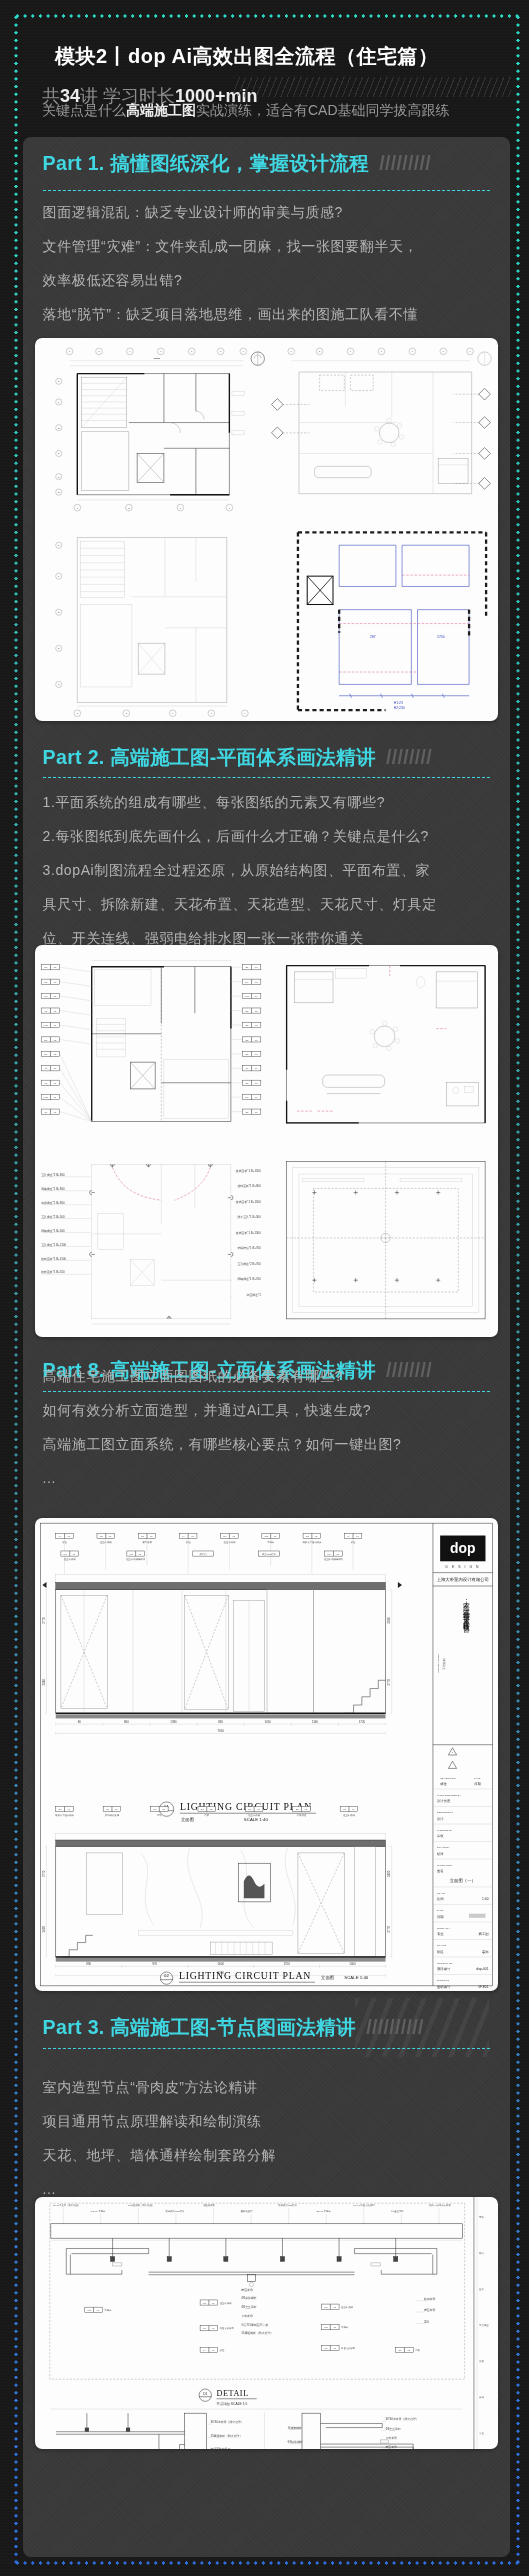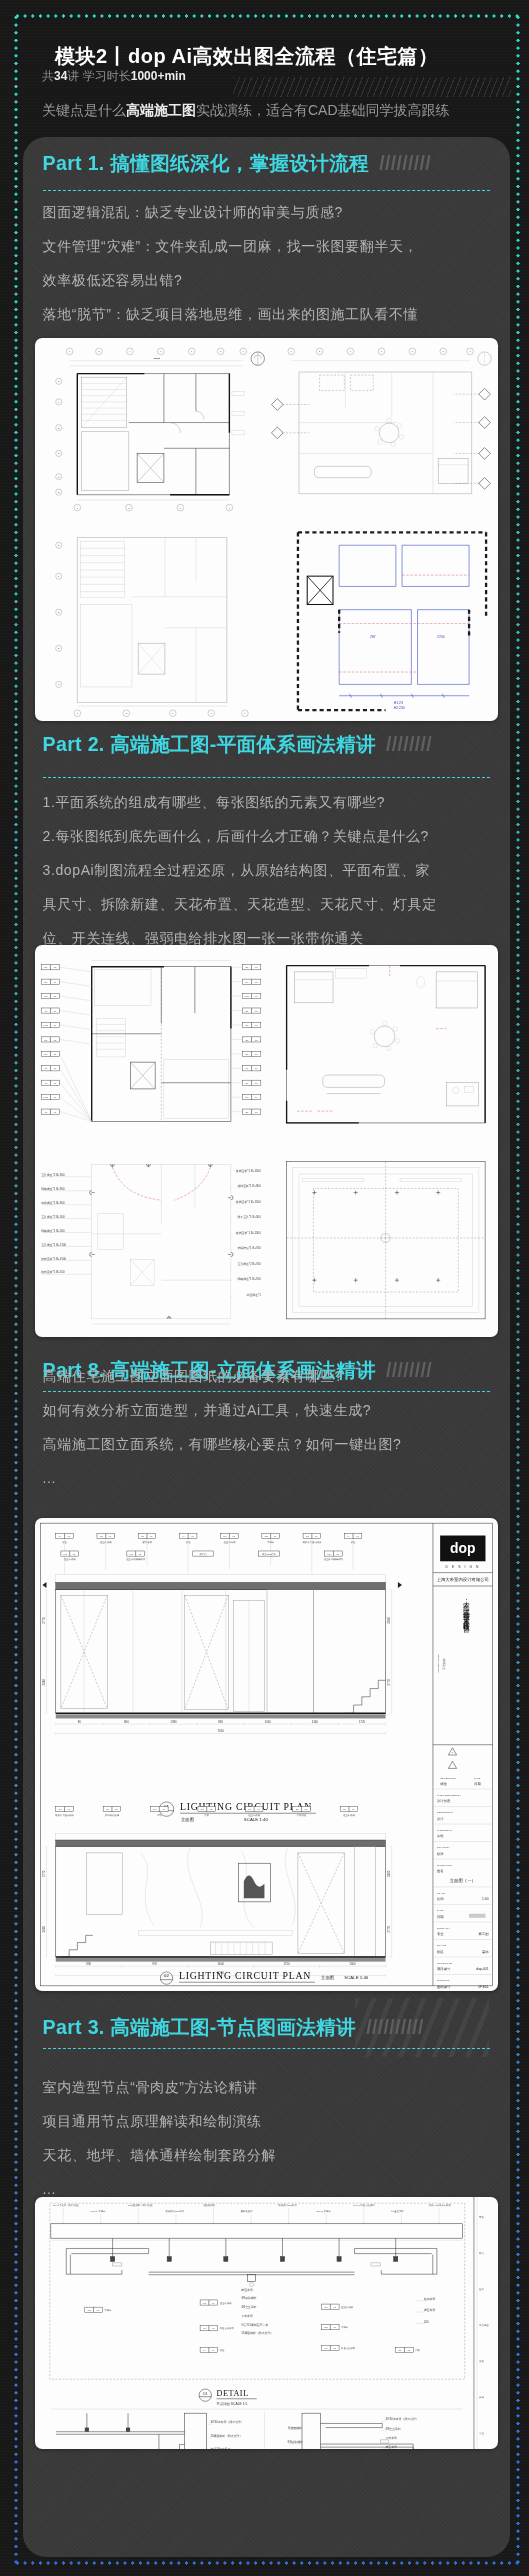--- a/index.html
+++ b/index.html
@@ -16,27 +16,27 @@
     mask:radial-gradient(circle 1.5px at 3.6px 1.8px,#000 97%,transparent) left/7.7px 3.6px repeat-x;}
   .dots-top{top:14px}
   .dots-bottom{bottom:11.3px;background:#2e6fe0}
   .dots-v{width:3.6px;top:14px;bottom:11.3px;background:linear-gradient(#2bd8c5,#3a8f9d 55%,#2e6fe0);
     -webkit-mask:radial-gradient(circle 1.5px at 1.8px 3.6px,#000 97%,transparent) top/3.6px 7.7px repeat-y;
     mask:radial-gradient(circle 1.5px at 1.8px 3.6px,#000 97%,transparent) top/3.6px 7.7px repeat-y;}
   .dots-left{left:14.4px}
   .dots-right{right:9.3px}
 
   .main-title{position:absolute;left:55px;top:43px;font-size:20px;font-weight:bold;color:#fff;letter-spacing:0.5px;white-space:nowrap}
-  .subtitle{position:absolute;left:42px;top:68px;font-size:12px;color:#8d8d8d;white-space:nowrap}
+  .subtitle{position:absolute;left:42px;top:84px;font-size:18px;color:#8d8d8d;white-space:nowrap}
   .subtitle .em,.desc .em{color:#ececec;font-weight:bold}
   .hatchband{position:absolute;left:233px;top:77px;width:278px;height:19.6px;opacity:.55;
     background:repeating-linear-gradient(112deg,#4a4a4a 0 1px,transparent 1px 5.7px)}
   .desc{position:absolute;left:42px;top:102px;font-size:14px;color:#989898;white-space:nowrap}
 
-  .card{position:absolute;left:23px;top:137px;width:487px;height:2420px;border-radius:23px;
+  .card{position:absolute;left:23px;top:137px;width:487px;height:2420px;border-radius:8px;
     background:
       repeating-linear-gradient(45deg, rgba(255,255,255,.02) 0 0.5px, transparent 0.5px 3.1px),
       repeating-linear-gradient(-45deg, rgba(0,0,0,.05) 0 0.5px, transparent 0.5px 3.6px),
       #3a3a3a;}
   .sec{position:absolute;left:19.6px;margin:0;font-size:19.6px;font-weight:bold;color:#3fd7e2;white-space:nowrap;letter-spacing:0.3px}
   .sec .slashes{color:#606060;margin-left:10.3px;font-weight:bold}
   .rule{position:absolute;left:19.6px;width:447px;height:0;border-top:1.5px dashed #3fd7e2}
   .para{position:absolute;left:19.6px;width:453px;font-size:14px;line-height:34px;color:#b4b4b4;letter-spacing:0.6px;white-space:pre-line}
   .panel{position:absolute;left:12.4px;width:463px;background:#fdfdfd;border-radius:7.2px;overflow:hidden;box-shadow:0 1px 4.1px rgba(0,0,0,.35)}
   .deco4{position:absolute;right:20.6px;top:1861px;width:134px;height:59px;opacity:.5;
@@ -269,21 +269,21 @@
           <g id="g-p1-notes">
               <text x="200" y="240" class="inkt">287</text>
               <text x="330" y="240" class="inkt">2700</text>
               <text x="246" y="368" class="inkt">H1:23</text>
               <text x="246" y="378" class="inkt">H2:230</text>
             </g>
         </g>
       </svg>
     </div>
 
-    <h2 class="sec" style="top:594px"><span>Part 2. 高端施工图-平面体系画法精讲</span><span class="slashes">////////</span></h2>
+    <h2 class="sec" style="top:607px"><span>Part 2. 高端施工图-平面体系画法精讲</span><span class="slashes">////////</span></h2>
     <div class="rule" style="top:640px"></div>
     <div class="para" style="top:648px">1.平面系统的组成有哪些、每张图纸的元素又有哪些?
 2.每张图纸到底先画什么，后画什么才正确？关键点是什么?
 3.dopAi制图流程全过程还原，从原始结构图、平面布置、家
 具尺寸、拆除新建、天花布置、天花造型、天花尺寸、灯具定
 位、开关连线、强弱电给排水图一张一张带你通关
 ...</div>
 
     <div class="panel" style="top:808px;height:392px">
       <svg viewBox="0 0 898 760" width="463" height="392">

